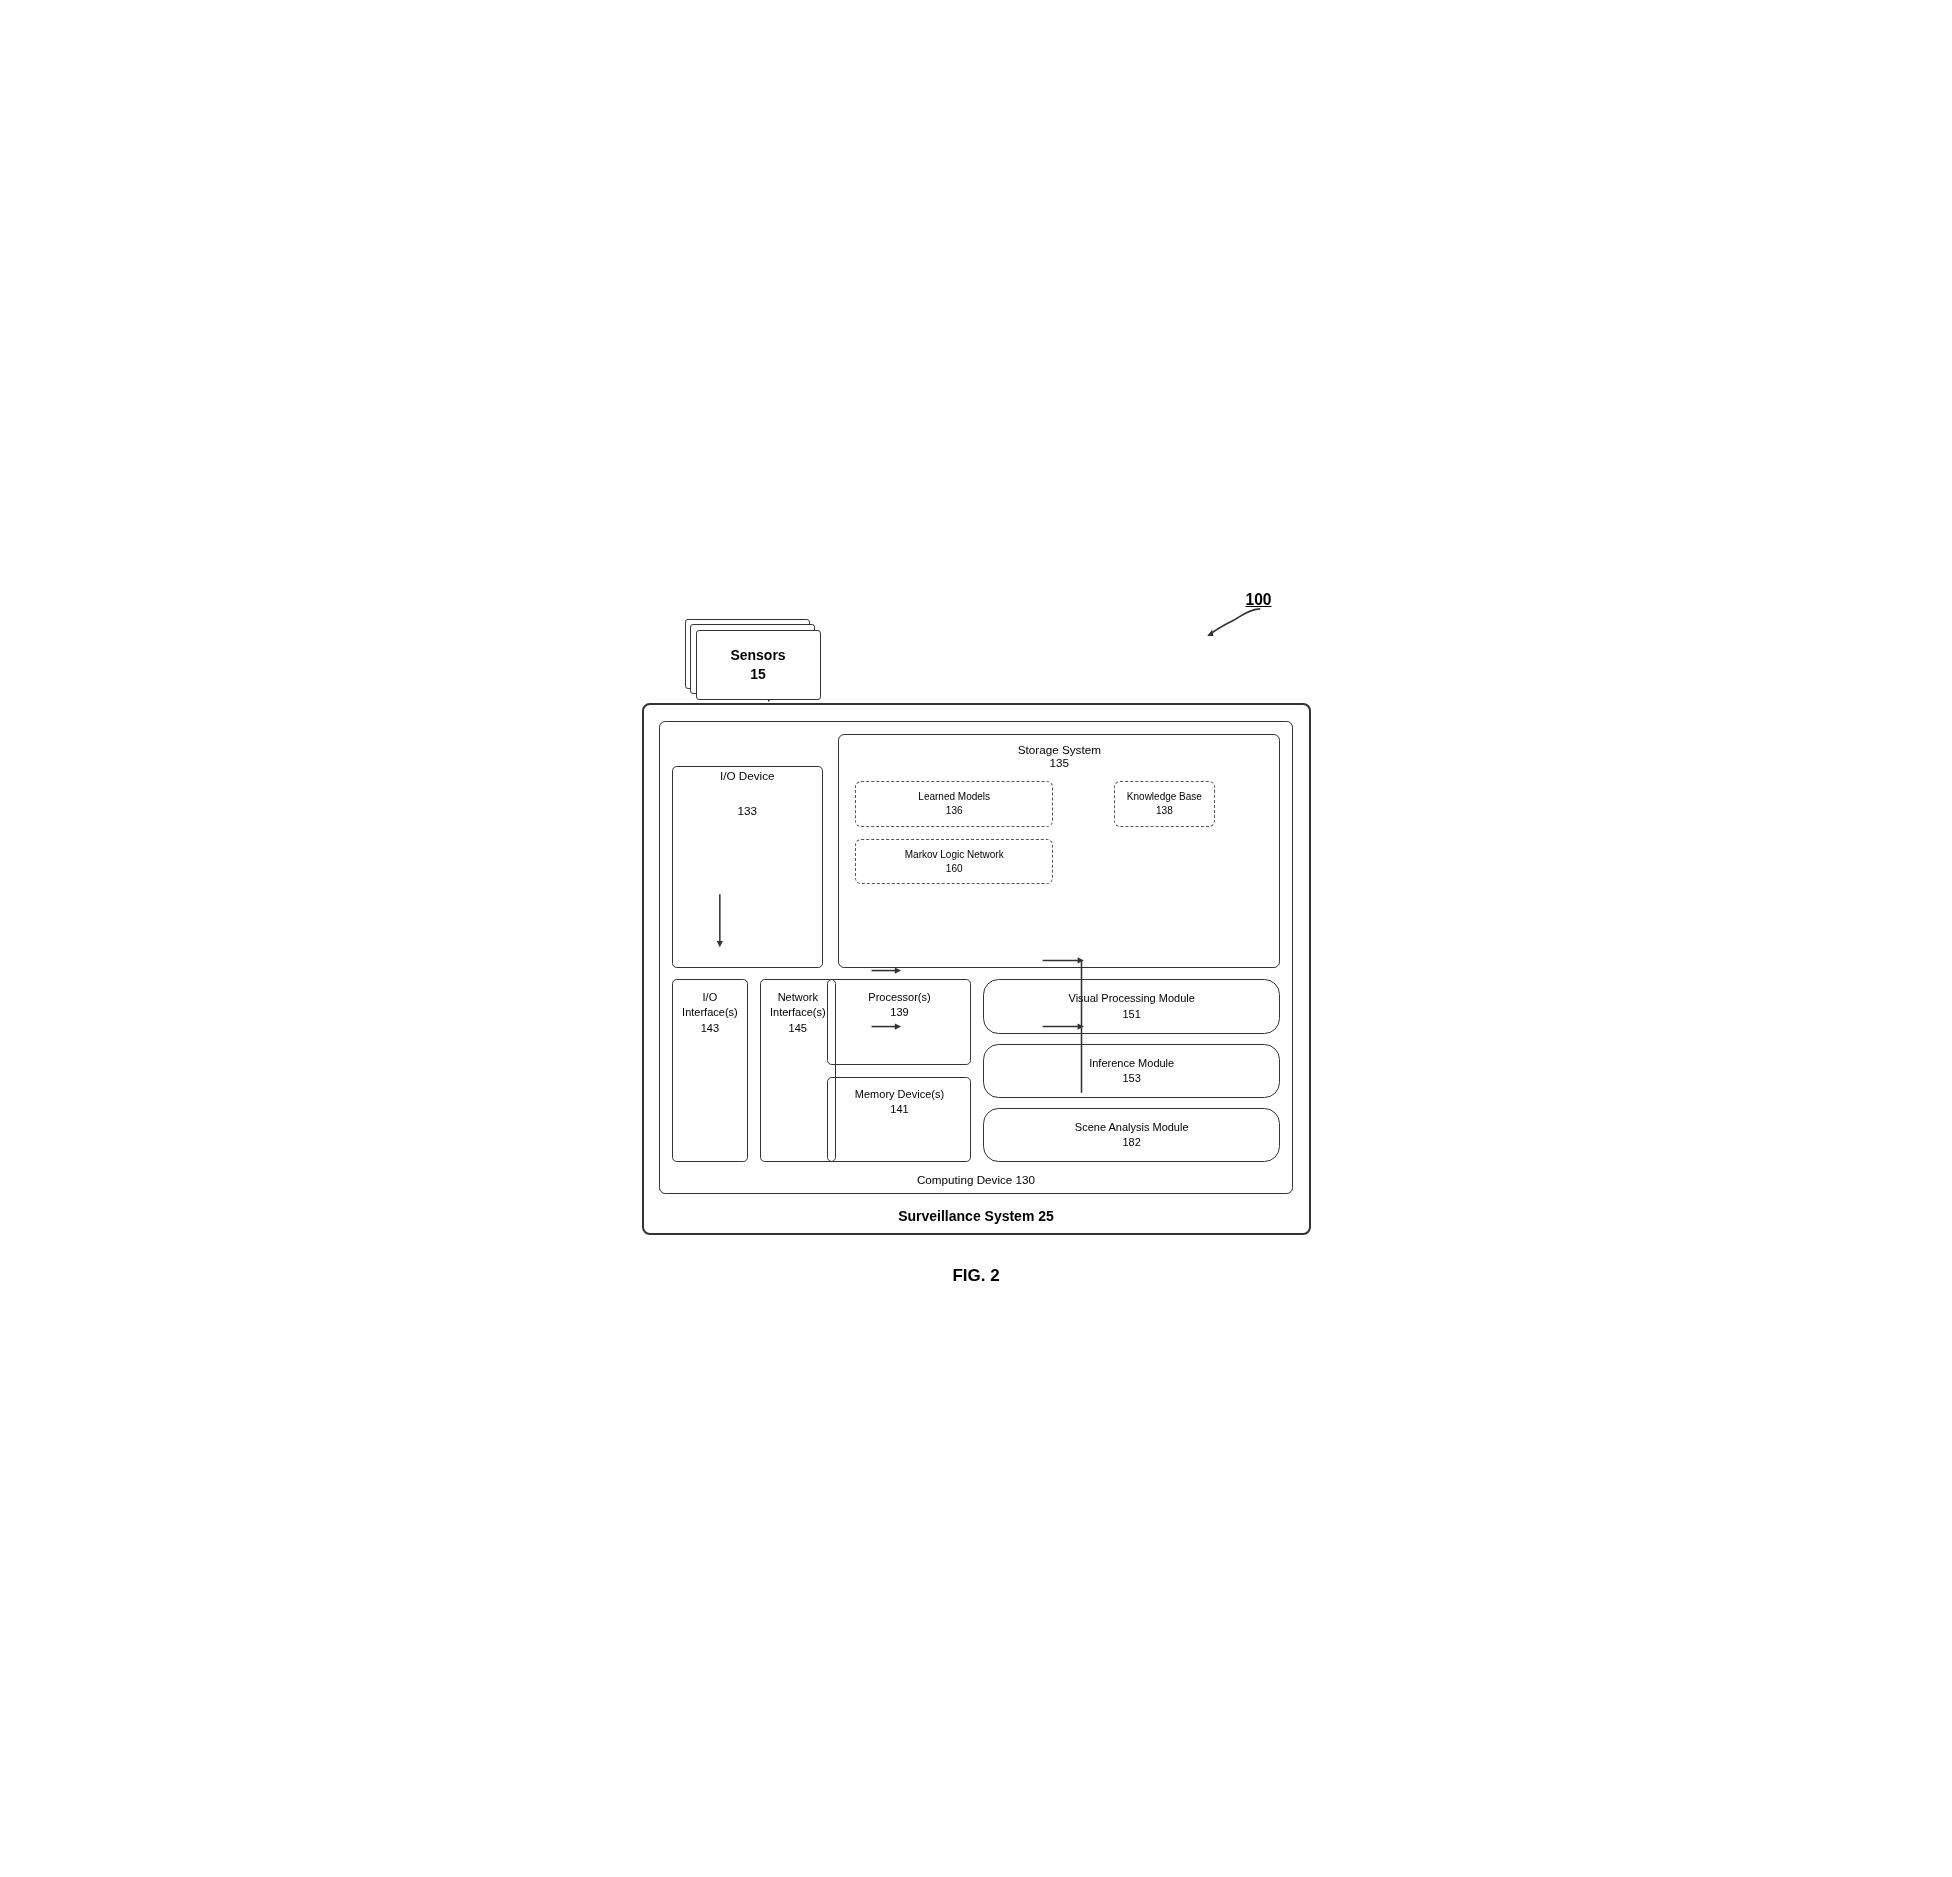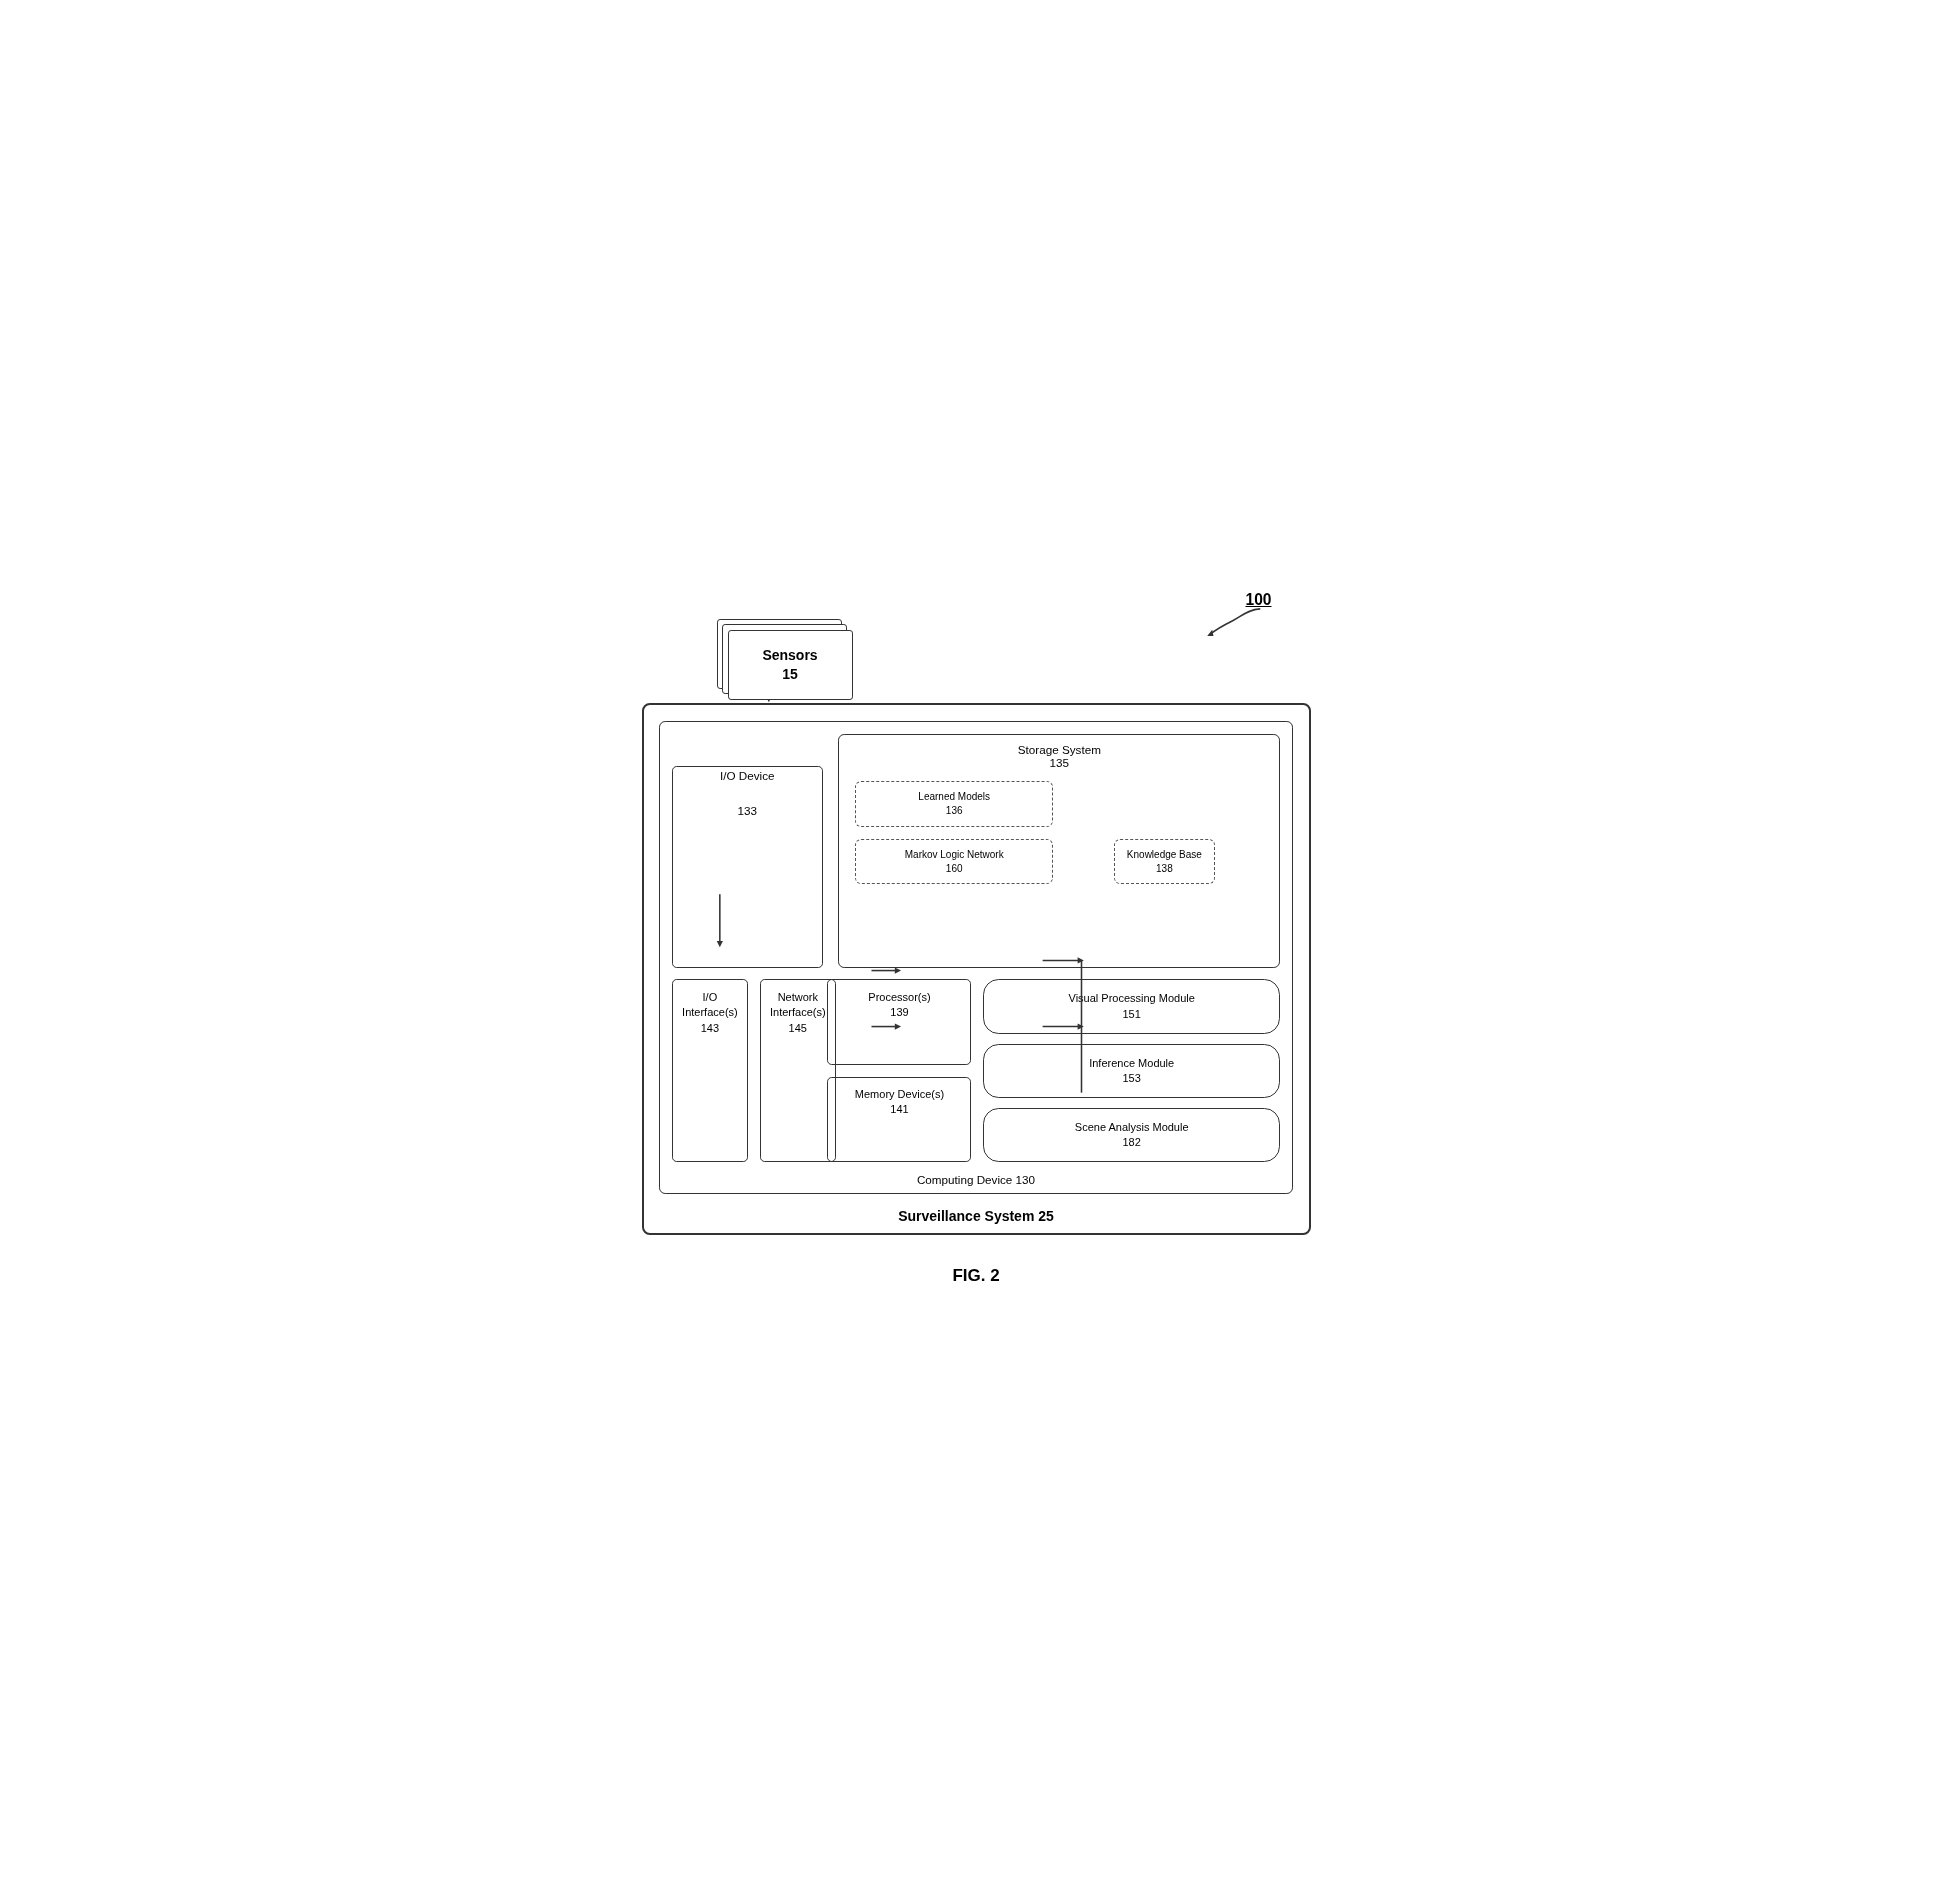--- a/index.html
+++ b/index.html
@@ -241,21 +241,21 @@
   <div style="position: relative; height: 39px;">
     <span class="ref-100" style="font-size:15.6px; text-decoration:underline; font-weight:bold; position:absolute; right:39px; top:0;">100</span>
 
     <svg style="position:absolute; right:43px; top:14px;" width="62" height="31" viewBox="0 0 80 40">
       <path d="M70,5 C55,5 45,15 35,20 C25,25 15,30 5,38" stroke="#333" stroke-width="2" fill="none"></path>
       <polygon points="0,42 8,32 10,42" fill="#333"></polygon>
     </svg>
   </div>
 
   
-  <div style="position: relative; display: inline-block; margin-left: 86px; margin-bottom: 3.9px;">
+  <div style="position: relative; display: inline-block; margin-left: 54px; margin-bottom: 3.9px;">
     
     <div class="sensor-page" style="top:-11px; left:-11px;"></div>
     <div class="sensor-page" style="top:-5.4px; left:-5.4px;"></div>
     <div class="sensor-main">
       <div class="label">
         <span>Sensors</span><br>
         <span>15</span>
       </div>
     </div>
   </div>
@@ -284,21 +284,21 @@
             <div class="dashed-left">
               <div class="dashed-box">
                 <span>Learned Models</span><br>
                 <span>136</span>
               </div>
               <div class="dashed-box">
                 <span>Markov Logic Network</span><br>
                 <span>160</span>
               </div>
             </div>
-            <div style="display:flex; align-items:flex-end; justify-content:center;">
+            <div style="display:flex; align-items:flex-start; justify-content:center;">
               <div class="dashed-box">
                 <span>Knowledge Base</span><br>
                 <span>138</span>
               </div>
             </div>
           </div>
         </div>
       </div>
 
       <div class="bottom-row">

